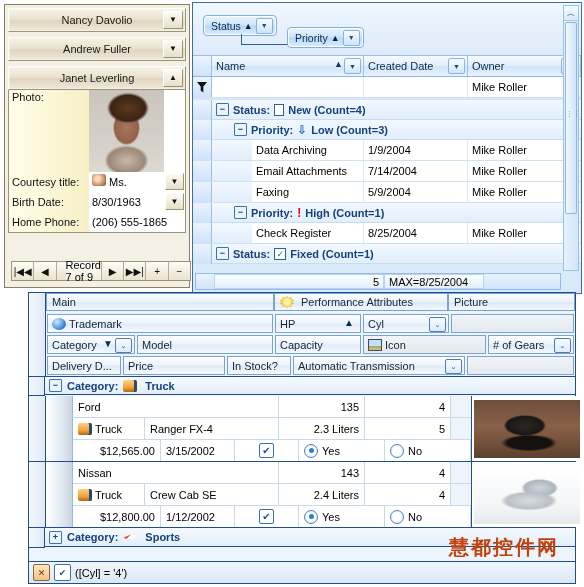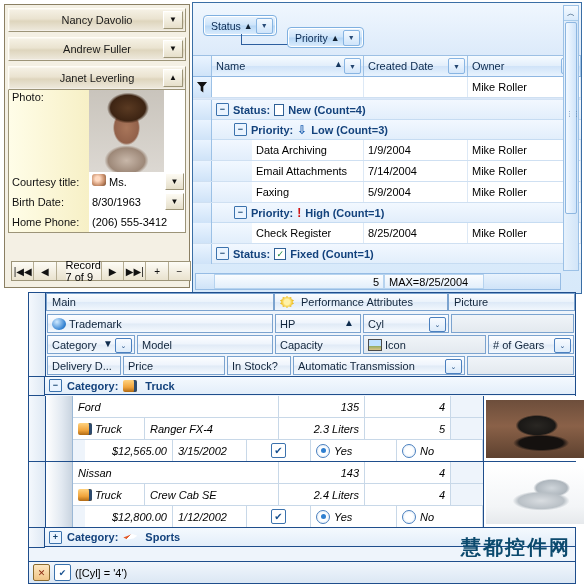--- a/index.html
+++ b/index.html
@@ -220,23 +220,23 @@
     border-bottom:1px solid #1f4e8c;border-top:1px solid #1f4e8c;
     font-size:11px;font-weight:bold;color:#13427c;box-sizing:border-box;
   }
   .bdata{display:flex;border-bottom:1px solid #1f4e8c;}
   .bdata .bind{flex:0 0 16px;border-right:1px solid #1f4e8c;}
   .bdata .bcard{flex:1;display:flex;}
   .bsideband{flex:0 0 26px;border-right:1px solid #9bb8d6;
     background:linear-gradient(to right,#ffffff,#e2e9f1 60%,#c9d4e0);}
   .bcells{flex:1;display:flex;flex-direction:column;}
   .bline{display:flex;height:21px;border-bottom:1px solid #c8d8e8;}
-  .bline:last-child{border-bottom:none;padding-left:12px;}
+  .bline:last-child{border-bottom:none;}
   .bc{box-sizing:border-box;border-right:1px solid #c8d8e8;padding:1px 5px;
-    display:flex;align-items:center;font-size:11px;background:#fff;white-space:nowrap;overflow:hidden;font-style:italic;}
+    display:flex;align-items:center;font-size:11px;background:#fff;white-space:nowrap;overflow:hidden;}
   .bc.r{justify-content:flex-end;}
   .bc.c{justify-content:center;}
   .pic{flex:0 0 110px;border-left:1px solid #1f4e8c;background:#fff;
     display:flex;align-items:center;justify-content:center;}
   .truck-black{
     width:106px;height:58px;
     background:
       radial-gradient(ellipse 40px 12px at 52% 74%, #15110f 0%, #15110f 55%, rgba(21,17,15,0) 70%),
       radial-gradient(ellipse 26px 13px at 48% 44%, #2a2723 0%, #1a1816 70%, rgba(26,24,22,0) 82%),
       linear-gradient(to bottom,#6d4e3b 0%,#8a6148 45%,#5d412f 100%);
@@ -275,21 +275,21 @@
   .ic-pic{background:linear-gradient(to bottom,#bfe1ff 0%,#bfe1ff 55%,#8aa75c 56%,#d9c48a 100%);
     border:1px solid #4a4a4a;box-sizing:border-box;}
   .ic-doc{width:10px;height:12px;background:#fff;border:1px solid #2f6096;box-sizing:border-box;}
   .ic-check{width:12px;height:12px;background:#fff;border:1px solid #2f6096;box-sizing:border-box;
     display:inline-flex;align-items:center;justify-content:center;font-size:9px;color:#17843c;font-weight:bold;}
   .ic-mask{background:radial-gradient(circle at 40% 40%,#ffd9c0 20%,#c98f6b 60%,#6d4326 100%);border-radius:3px;}
   .funnel{width:11px;height:11px;
     background:linear-gradient(#111,#111) no-repeat;
     clip-path:polygon(0 0,100% 0,62% 45%,62% 100%,38% 82%,38% 45%);}
   .wm{position:absolute;right:6px;bottom:4px;font-size:9px;color:#b8b8b8;letter-spacing:2px;}
-  .wm2{position:absolute;right:4px;bottom:22px;font-size:20px;color:#0c4a6e;font-weight:bold;letter-spacing:2px;}
+  .wm2{position:absolute;right:16px;bottom:22px;font-size:20px;color:#c2410c;font-weight:bold;letter-spacing:2px;}
 </style>
 </head>
 <body>
 
 <div class="win" id="vgrid">
   <div class="vg-inner">
 
     <div class="acc-btn">
       <span class="lbl">Nancy Davolio</span>
       <span class="acc-arrow">▼</span>
@@ -327,21 +327,21 @@
           <div class="vg-lab" style="height:20px;line-height:18px">Birth Date:</div>
           <div class="vg-val" style="height:20px;line-height:18px">
             <span>8/30/1963</span>
             <span class="vdrop">▼</span>
           </div>
         </div>
 
         <div class="vg-row" style="height:20px">
           <div class="vg-lab" style="height:20px;line-height:18px">Home Phone:</div>
           <div class="vg-val" style="height:20px;line-height:18px">
-            <span>(206) 555-3412</span>
+            <span>(206) 555-1865</span>
           </div>
         </div>
 
       </div>
     </div>
 
     <div class="nav">
       <div class="nav-btn">|◀◀</div>
       <div class="nav-btn">◀</div>
       <div class="nav-txt">Record 7 of 9</div>

